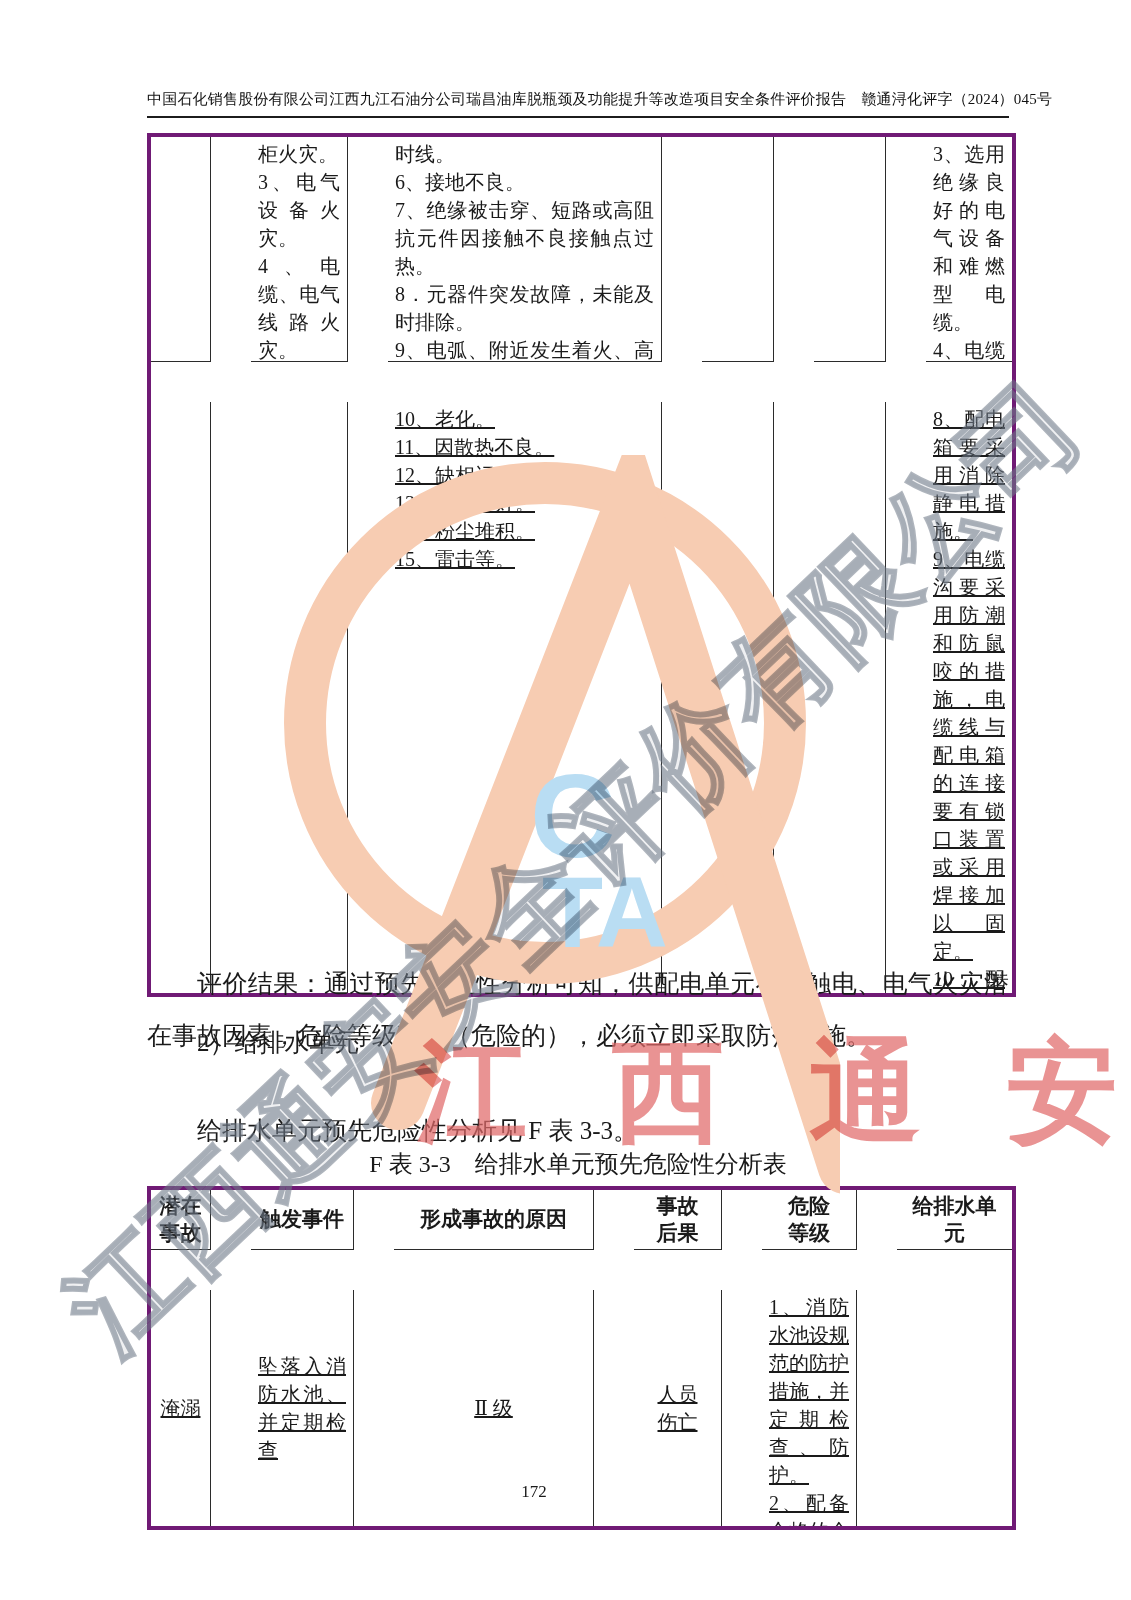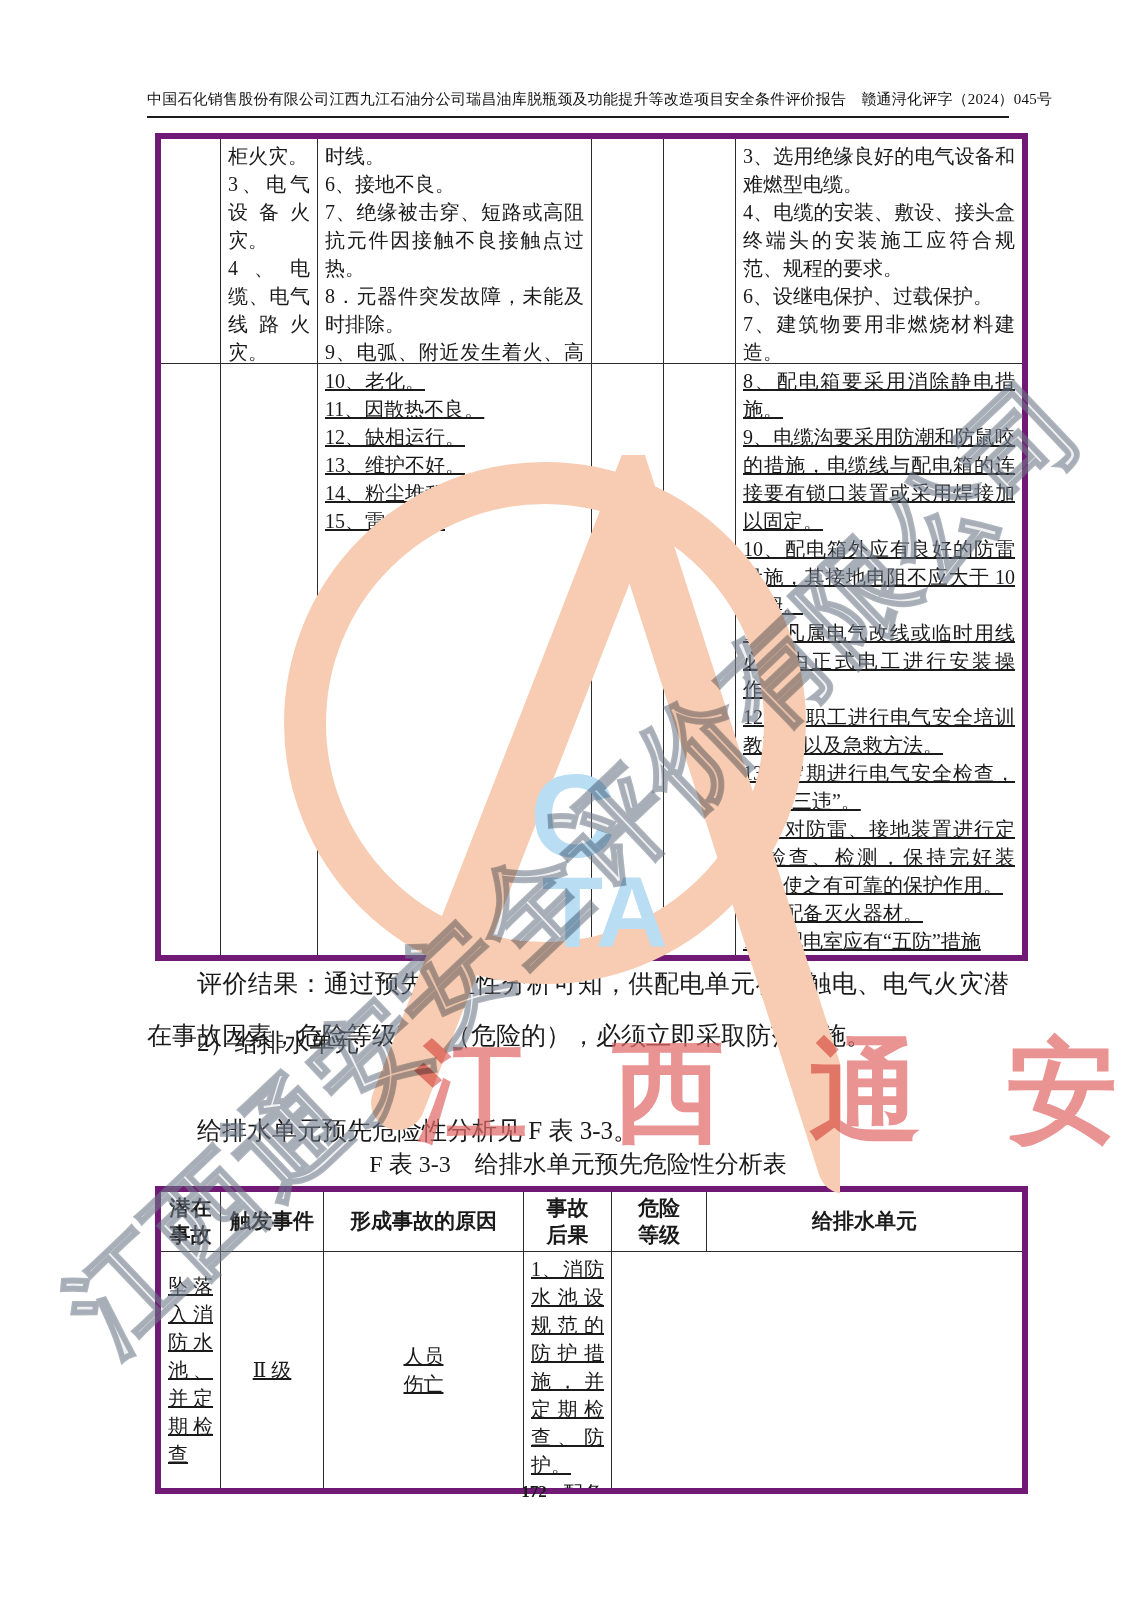--- a/index.html
+++ b/index.html
@@ -27,21 +27,21 @@
     -webkit-text-stroke:2.5px rgba(110,120,135,0.55);
     mix-blend-mode:multiply;white-space:nowrap;
   }
   .wm-red{
     position:absolute;left:415px;top:1036px;
     font-family:"Liberation Sans","DejaVu Sans",sans-serif;
     font-size:112px;font-weight:700;letter-spacing:85px;line-height:112px;
     color:rgba(225,105,105,0.72);mix-blend-mode:multiply;white-space:nowrap;
   }
   
-  .tbl{position:absolute;left:155px;background:transparent;border:6px solid #701a75;display:grid;z-index:2;}
+  .tbl{position:absolute;left:147px;background:transparent;border:4px solid #701a75;display:grid;z-index:2;gap:40px;}
   .tbl .cell{
     border-right:1px solid #2b2b2b;border-bottom:1px solid #2b2b2b;
     padding:3px 7px;font-size:20px;line-height:28px;
     white-space:pre-line;text-align:justify;overflow:hidden;box-sizing:border-box;
   }
   .tbl .cell:nth-child(6n){border-right:none;}
   .tbl .last-row .cell,.tbl .cell.lr{border-bottom:none;text-decoration:underline;}
   #table1{top:133px;width:861px;grid-template-columns:60px 97px 274px 72px 72px 1fr;grid-template-rows:225px 591px;}
   #table2{top:1186px;width:861px;grid-template-columns:60px 103px 200px 88px 95px 1fr;grid-template-rows:60px 236px;}
   #table2 .hcell{
@@ -50,21 +50,21 @@
   }
   .cc{display:flex;align-items:center;justify-content:center;text-align:center;}
   .vc{display:flex;align-items:center;}
   .t2body{line-height:29px;}
   
   .para{position:absolute;left:147px;width:862px;font-size:25px;z-index:2;}
   #p-result{top:958px;line-height:52px;text-indent:2em;text-align:justify;}
   #p-sub{top:1020px;line-height:46px;text-indent:2em;}
   #p-ref{top:1108px;line-height:46px;text-indent:2em;}
   #tbl2-title{top:1146px;text-align:center;font-weight:normal;font-size:24px;line-height:36px;text-indent:0;}
-  .page-num{position:absolute;left:0;top:1482px;width:1068px;text-align:center;font-size:17px;z-index:2;font-weight:bold;}
+  .page-num{position:absolute;left:0;top:1482px;width:1068px;text-align:center;font-size:17px;z-index:2;}
 </style>
 </head>
 <body>
 
 <div class="doc-header">中国石化销售股份有限公司江西九江石油分公司瑞昌油库脱瓶颈及功能提升等改造项目安全条件评价报告　赣通浔化评字（2024）045号</div>
 
 <div class="tbl" id="table1">
   <div class="cell"></div>
   <div class="cell">柜火灾。
 3、电气设备火灾。
@@ -111,20 +111,21 @@
   <div class="cell hcell">潜在
 事故</div>
   <div class="cell hcell">触发事件</div>
   <div class="cell hcell">形成事故的原因</div>
   <div class="cell hcell">事故
 后果</div>
   <div class="cell hcell">危险
 等级</div>
   <div class="cell hcell">给排水单元</div>
 
+  <div class="cell lr cc t2body">淹溺</div>
   <div class="cell lr vc t2body">坠落入消防水池、并定期检查</div>
   <div class="cell lr cc t2body">Ⅱ 级</div>
   <div class="cell lr cc t2body">人员
 伤亡</div>
   <div class="cell lr t2body">1、消防水池设规范的防护措施，并定期检查、防护。
 2、配备合格的个体防护用品；潮湿场所加强防滑。
 3、作业时有监护。
 4、制定制度、规程，加强管理。
 5、消防水池改造经专业设计及施工，确保施工质量。</div>
 </div>

